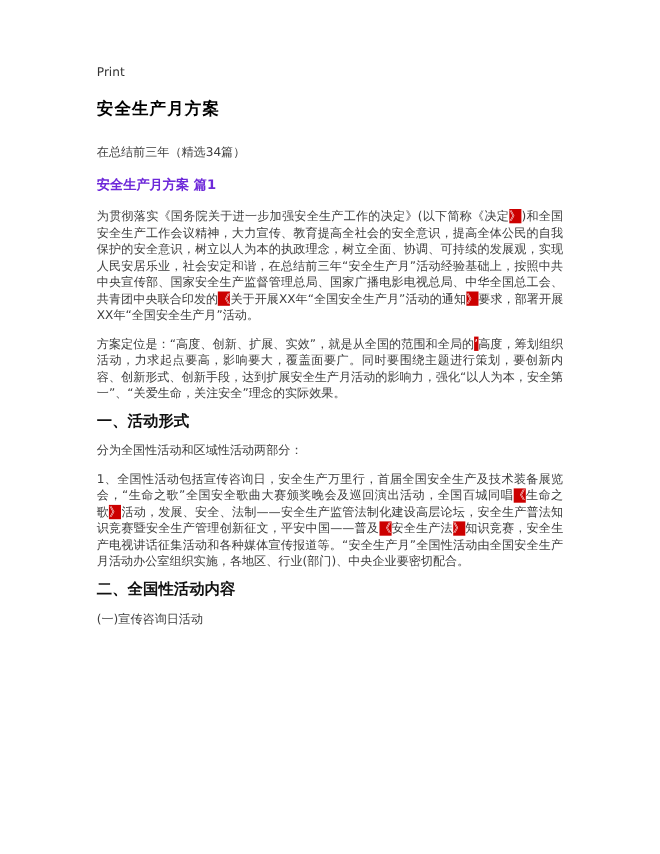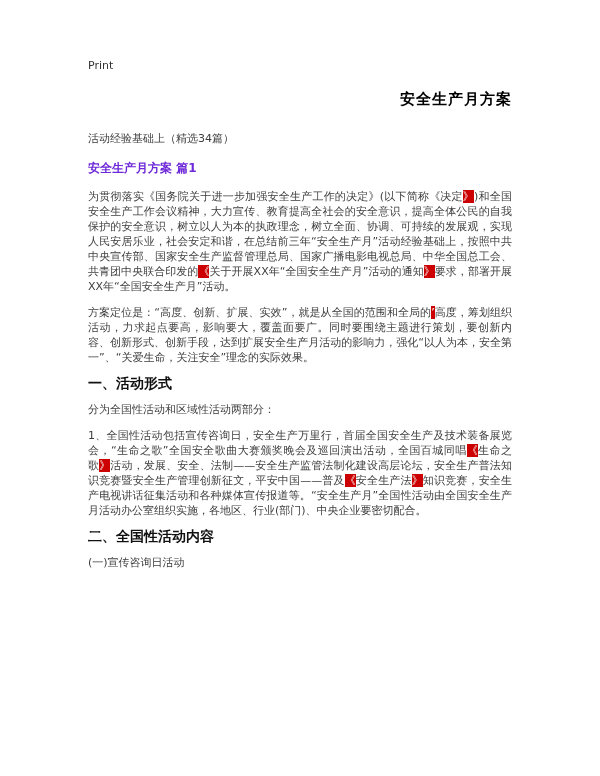--- a/index.html
+++ b/index.html
@@ -18,21 +18,21 @@
     font-size:11px;
     color:#333333;
     margin:0 0 16px 0;
     cursor:pointer;
   }
   .doc-title{
     font-size:15px;
     line-height:20px;
     font-weight:bold;
     color:#000000;
-    text-align:right;
+    text-align:left;
     margin:0 0 22px 0;
     letter-spacing:1px;
   }
   .doc-subtitle{
     margin:0 0 14px 0;
     color:#3d3d3d;
   }
   .section-heading{
     font-size:12px;
     line-height:16px;
@@ -58,21 +58,21 @@
 </style>
 </head>
 <body>
 
 <div class="page">
 
   <div class="print-label">Print</div>
 
   <h1 class="doc-title">安全生产月方案</h1>
 
-  <p class="doc-subtitle">活动经验基础上（精选34篇）</p>
+  <p class="doc-subtitle">在总结前三年（精选34篇）</p>
 
   <h2 class="section-heading">安全生产月方案 篇1</h2>
 
   <p class="para"><span>为贯彻落实《国务院关于进一步加强安全生产工作的决定》(以下简称《决定</span><span class="hl">》</span><span>)和全国安全生产工作会议精神，大力宣传、教育提高全社会的安全意识，提高全体公民的自我保护的安全意识，树立以人为本的执政理念，树立全面、协调、可持续的发展观，实现人民安居乐业，社会安定和谐，在总结前三年“安全生产月”活动经验基础上，按照中共中央宣传部、国家安全生产监督管理总局、国家广播电影电视总局、中华全国总工会、共青团中央联合印发的</span><span class="hl">《</span><span>关于开展XX年“全国安全生产月”活动的通知</span><span class="hl">》</span><span>要求，部署开展XX年“全国安全生产月”活动。</span></p>
 
   <p class="para"><span>方案定位是：“高度、创新、扩展、实效”，就是从全国的范围和全局的</span><span class="hl">’</span><span>高度，筹划组织活动，力求起点要高，影响要大，覆盖面要广。同时要围绕主题进行策划，要创新内容、创新形式、创新手段，达到扩展安全生产月活动的影响力，强化“以人为本，安全第一”、“关爱生命，关注安全”理念的实际效果。</span></p>
 
   <h3 class="sub-heading">一、活动形式</h3>
 
   <p class="para">分为全国性活动和区域性活动两部分：</p>

